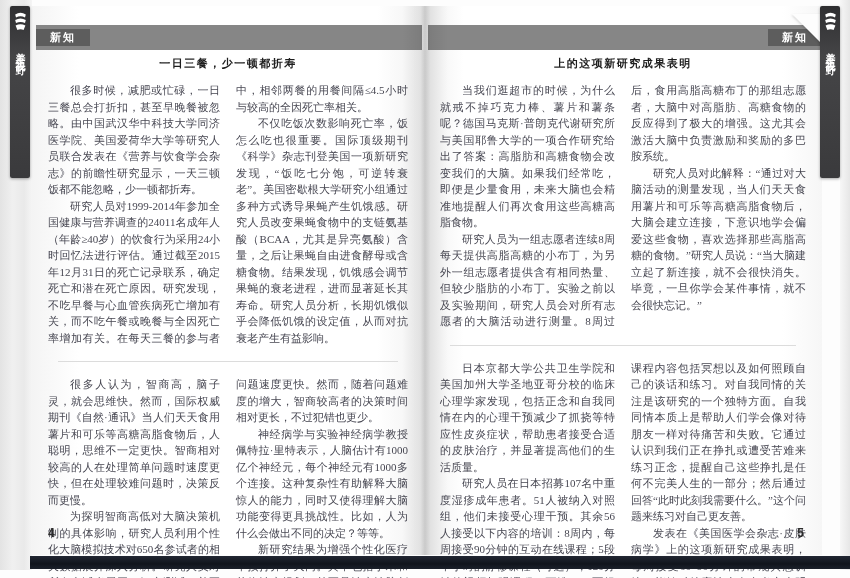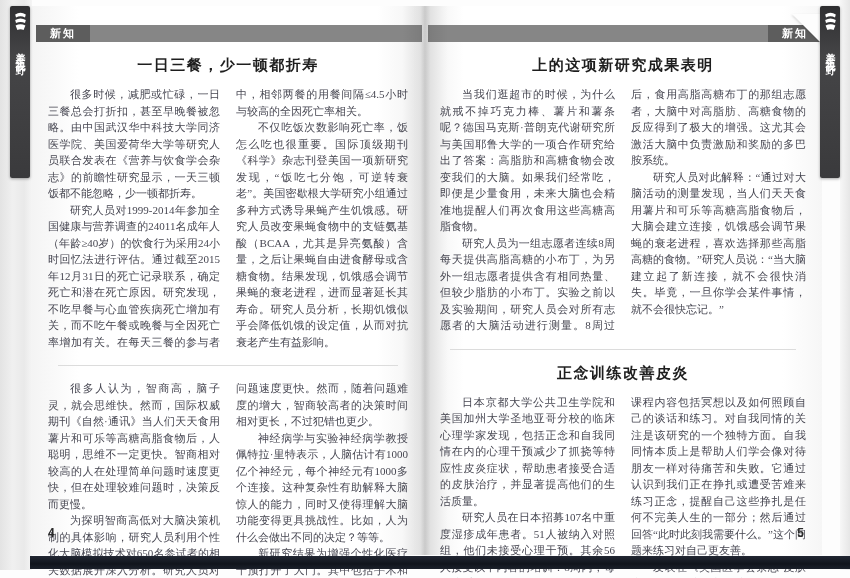--- a/index.html
+++ b/index.html
@@ -47,21 +47,21 @@
     background:linear-gradient(to right,#f0f0f0,#ffffff 10%,#ffffff 90%,#f6f6f6);
   }
   .spine-shadow{
     position:absolute;left:402px;top:6px;width:46px;height:549px;z-index:3;
     background:linear-gradient(to right,rgba(0,0,0,0) 0%,rgba(0,0,0,.07) 40%,rgba(0,0,0,.16) 50%,rgba(0,0,0,.07) 62%,rgba(0,0,0,0) 100%);
     pointer-events:none;
   }
 
   
   .header-bar{
-    position:absolute;top:19px;height:17px;background:#868686;
+    position:absolute;top:19px;height:25px;background:#868686;
     display:flex;align-items:center;z-index:2;
   }
   .page.left .header-bar{left:4px;right:2px;justify-content:flex-start;}
   .page.right .header-bar{left:4px;right:0px;justify-content:flex-end;}
   .header-badge{
     background:#5d5d5d;color:#fff;font-size:11px;font-weight:700;
     letter-spacing:2px;height:17px;line-height:17px;padding:0 14px;
   }
 
   
@@ -69,21 +69,21 @@
     position:absolute;top:8px;right:0;width:0;height:0;z-index:4;
     border-top:30px solid #fdfdfd;border-left:30px solid transparent;
     filter:drop-shadow(-1px 1px 1px rgba(0,0,0,.12));
   }
 
   
   .page-content{
     position:absolute;left:16px;right:16px;top:50px;bottom:34px;
   }
   .article-title{
-    margin:0 0 11px 0;text-align:center;font-size:15px;font-weight:700;
+    margin:0 0 11px 0;text-align:center;font-size:11px;font-weight:700;
     color:#1e1e1e;letter-spacing:1.5px;
     font-family:"Liberation Sans",sans-serif;
   }
   .article-body{
     column-count:2;column-gap:16px;
     font-family:"Liberation Serif","DejaVu Serif",serif;
     font-size:11px;line-height:1.5;color:#474752;text-align:justify;
   }
   .article-body p{margin:0;text-indent:2em;}
   .article-sep{
@@ -158,28 +158,27 @@
       <span class="header-badge">新知</span>
     </div>
     <div class="page-curl"></div>
 
     <div class="page-content">
       <section>
         <h2 class="article-title">上的这项新研究成果表明</h2>
         <div class="article-body">
           <p>当我们逛超市的时候，为什么就戒不掉巧克力棒、薯片和薯条呢？德国马克斯·普朗克代谢研究所与美国耶鲁大学的一项合作研究给出了答案：高脂肪和高糖食物会改变我们的大脑。如果我们经常吃，即便是少量食用，未来大脑也会精准地提醒人们再次食用这些高糖高脂食物。</p>
           <p>研究人员为一组志愿者连续8周每天提供高脂高糖的小布丁，为另外一组志愿者提供含有相同热量、但较少脂肪的小布丁。实验之前以及实验期间，研究人员会对所有志愿者的大脑活动进行测量。8周过后，食用高脂高糖布丁的那组志愿者，大脑中对高脂肪、高糖食物的反应得到了极大的增强。这尤其会激活大脑中负责激励和奖励的多巴胺系统。</p>
-          <p>研究人员对此解释：“通过对大脑活动的测量发现，当人们天天食用薯片和可乐等高糖高脂食物后，大脑会建立连接，饥饿感会调节果蝇的衰老进程，喜欢选择那些高脂高糖的食物。”研究人员说：“当大脑建立起了新连接，就不会很快消失。毕竟，一旦你学会某件事情，就不会很快忘记。”</p>
+          <p>研究人员对此解释：“通过对大脑活动的测量发现，当人们天天食用薯片和可乐等高糖高脂食物后，大脑会建立连接，下意识地学会偏爱这些食物，喜欢选择那些高脂高糖的食物。”研究人员说：“当大脑建立起了新连接，就不会很快消失。毕竟，一旦你学会某件事情，就不会很快忘记。”</p>
         </div>
       </section>
 
       <hr class="article-sep">
 
       <section>
-        <h2 class="article-title">正念训练改善皮炎</h2>
         <div class="article-body">
           <p>日本京都大学公共卫生学院和美国加州大学圣地亚哥分校的临床心理学家发现，包括正念和自我同情在内的心理干预减少了抓挠等特应性皮炎症状，帮助患者接受合适的皮肤治疗，并显著提高他们的生活质量。</p>
           <p>研究人员在日本招募107名中重度湿疹成年患者。51人被纳入对照组，他们未接受心理干预。其余56人接受以下内容的培训：8周内，每周接受90分钟的互动在线课程；5段半小时的静修课程（可选）；120分钟的视频加强课程（可选）。两组患者都接受了常规的皮肤科护理。课程内容包括冥想以及如何照顾自己的谈话和练习。对自我同情的关注是该研究的一个独特方面。自我同情本质上是帮助人们学会像对待朋友一样对待痛苦和失败。它通过认识到我们正在挣扎或遭受苦难来练习正念，提醒自己这些挣扎是任何不完美人生的一部分；然后通过回答“此时此刻我需要什么。”这个问题来练习对自己更友善。</p>
           <p>发表在《美国医学会杂志·皮肤病学》上的这项新研究成果表明，每周接受60~90分钟的常规冥想训练，能够对特应性皮炎患者产生明显的改善效果。</p>
         </div>
       </section>
     </div>
 
     <span class="page-number">5</span>
   </div>

